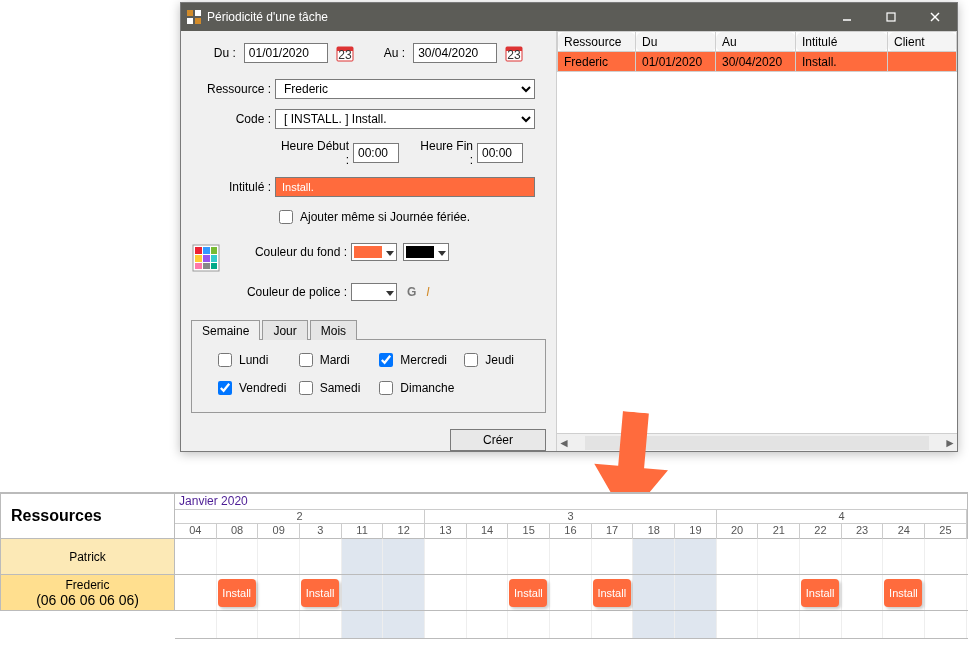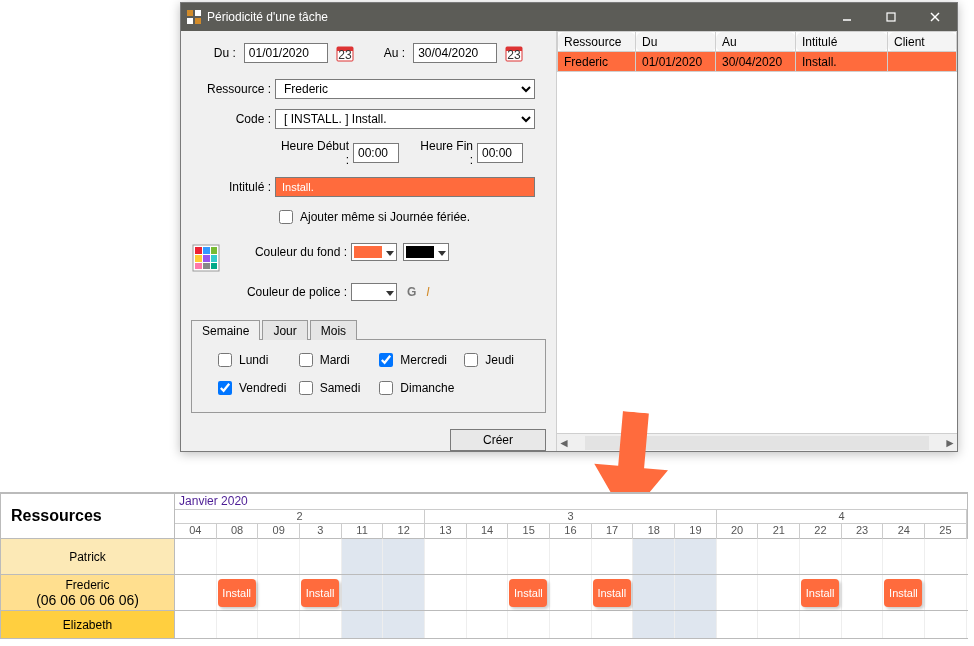--- a/index.html
+++ b/index.html
@@ -349,23 +349,20 @@
 
   <div class="res-col">
     <div class="res-header">Ressources</div>
     <div class="res-row res-patrick">
       <span>Patrick</span>
     </div>
     <div class="res-row res-frederic">
       <span>Frederic</span>
       <span style="font-size:14px;">(06 06 06 06 06)</span>
     </div>
-    <div class="res-row res-elizabeth last">
-      <span>Elizabeth</span>
-    </div>
   </div>
 
   <div class="gantt">
     <div class="gantt-header">
       <div class="month-row">Janvier 2020</div>
       <div class="week-row" id="week-row">
           <div class="week-cell" style="width: 250.105px;">2</div>
           <div class="week-cell" style="width: 291.789px;">3</div>
           <div class="week-cell" style="width: 250.105px;">4</div>
         </div>

